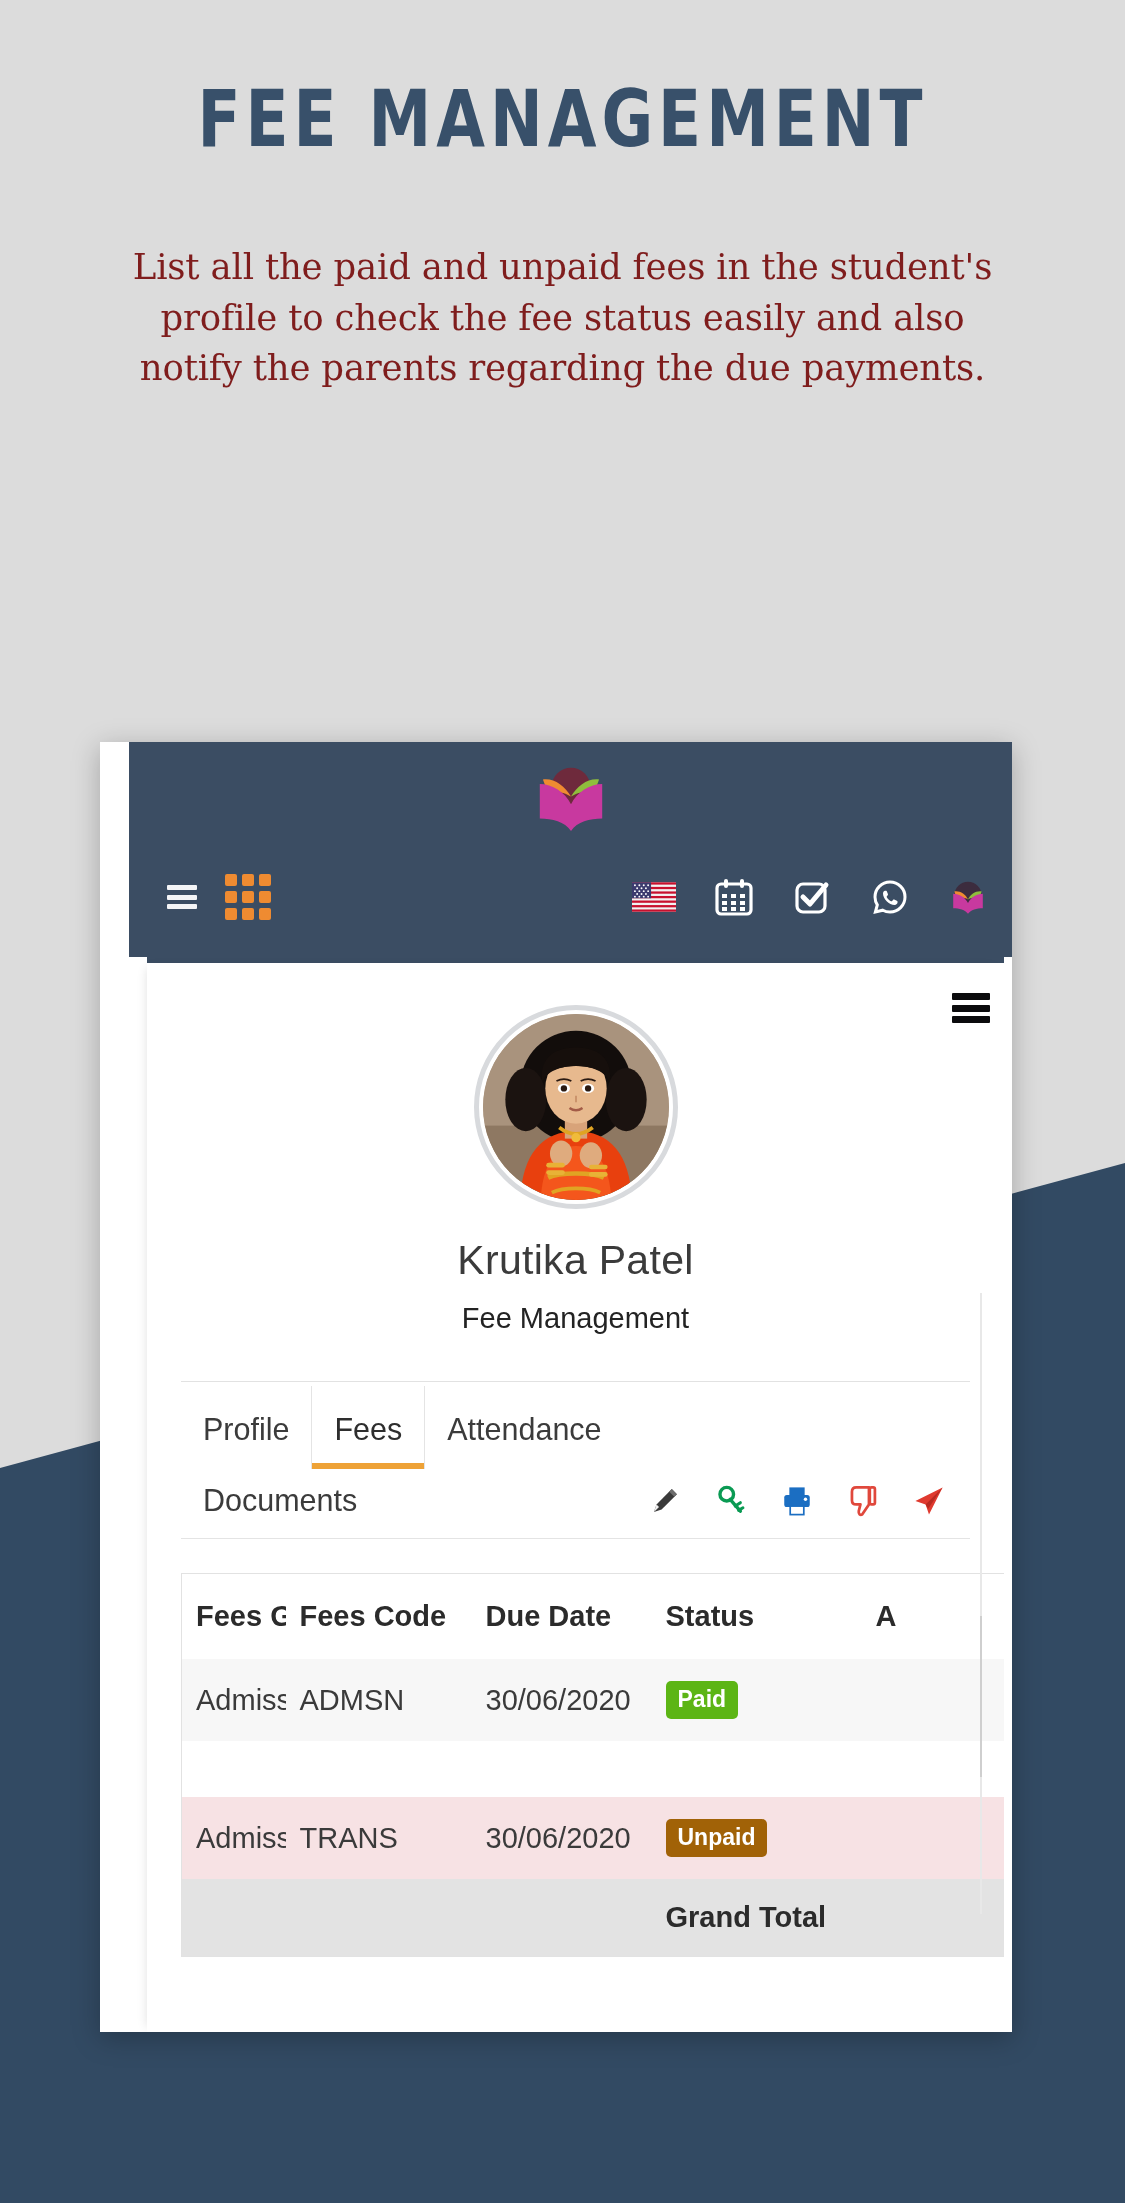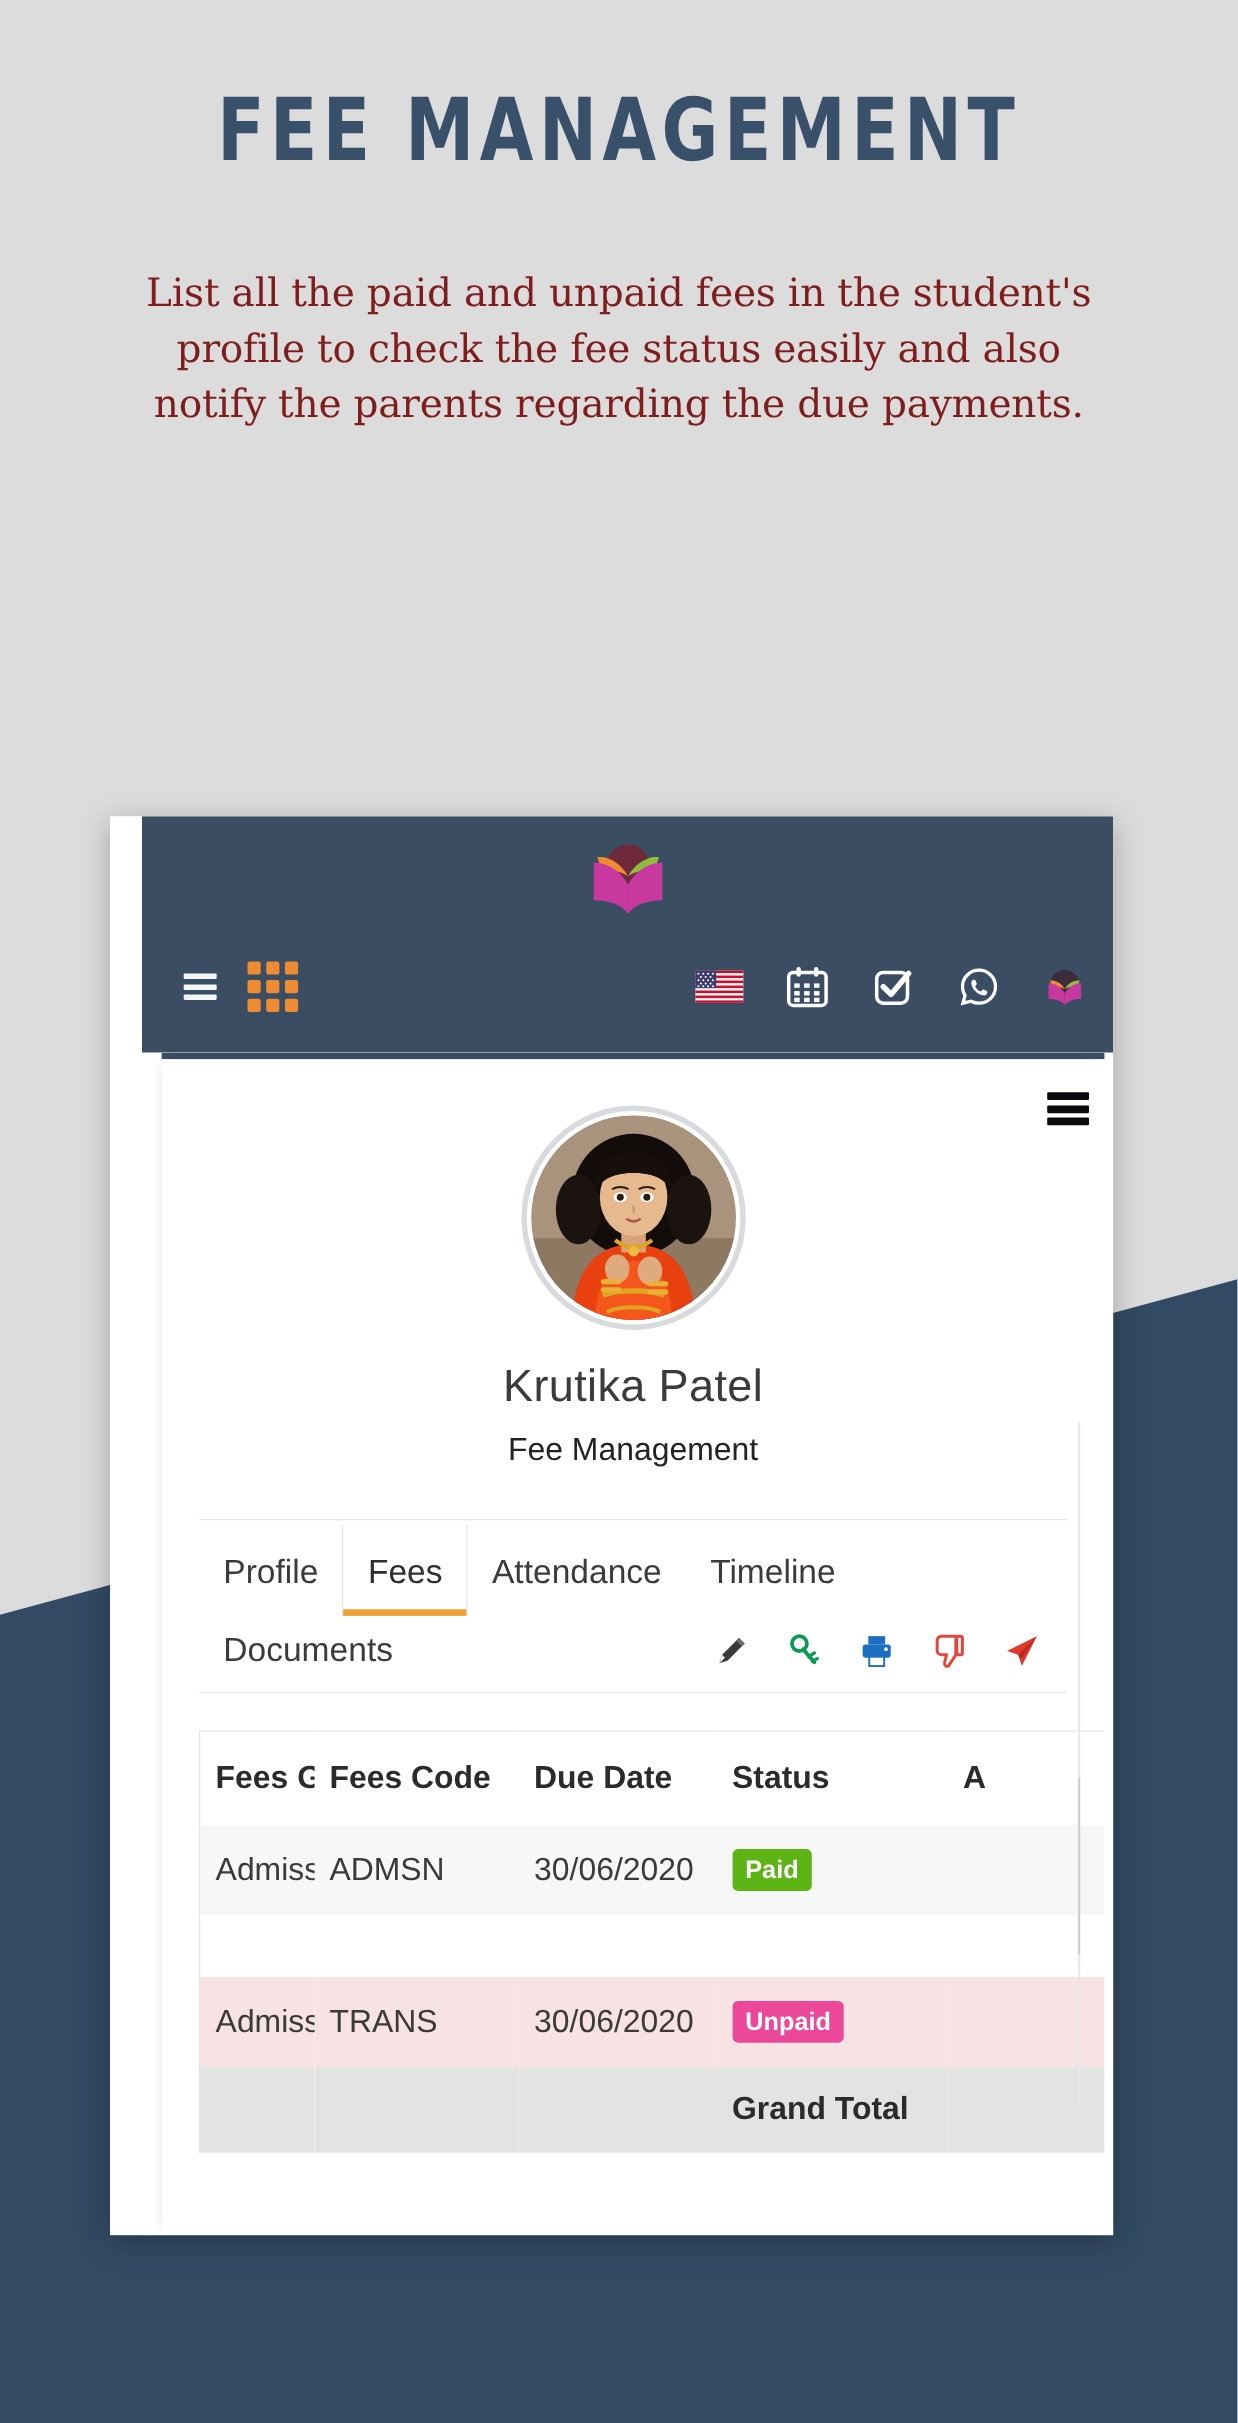--- a/index.html
+++ b/index.html
@@ -194,21 +194,21 @@
   .col-d { width:210px; }
   .col-e { width:180px; }
   .badge {
     display:inline-block;
     font-size:23px; font-weight:700; color:#fff;
     padding:7px 12px 8px;
     border-radius:5px;
     line-height:1;
   }
   .badge-paid { background:#5cb515; }
-  .badge-unpaid { background:#ec4899;text-align:center; }
+  .badge-unpaid { background:#a16207;text-align:center; }
 
   .scroll-track {
     position:absolute; right:22px; top:330px; bottom:118px;
     width:2px; background:#e8e8e8;
   }
   .scroll-thumb {
     position:absolute; left:0; top:52%; width:2px; height:26%;
     background:#cfcfcf;
   }
 </style>
@@ -398,21 +398,20 @@
         </div>
         <div class="profile-name">Krutika Patel</div>
         <div class="profile-role">Fee Management</div>
       </div>
 
       <div class="tabs-wrap">
         <div class="tabs-row">
           <div class="tab">Profile</div>
           <div class="tab active">Fees</div>
           <div class="tab">Attendance</div>
-          <div class="tab">Timeline</div>
         </div>
 
         <div class="tools-row">
           <div class="tools-label">Documents</div>
           <div class="tools-icons">
 
             <svg class="tool-ic" viewBox="0 0 40 40">
               <path d="M7 33 L10 24 L28 6 L34 12 L16 30 Z" fill="#3a3a3a"></path>
               <path d="M7 33 L10 24 L13 27 Z" fill="#f2f2f2"></path>
               <path d="M28 6 L34 12 L31 15 L25 9 Z" fill="#6d6d6d"></path>

